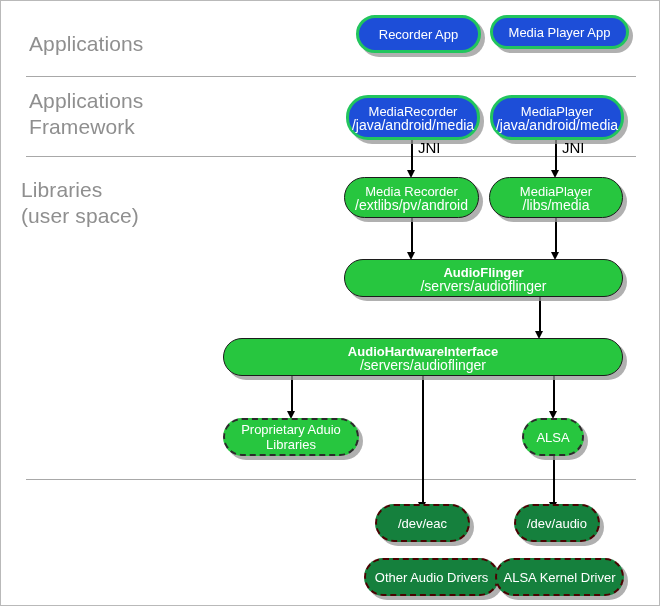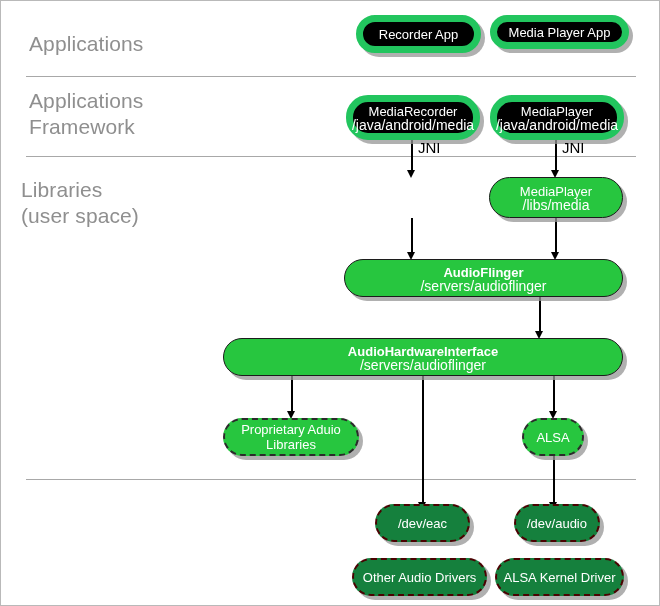--- a/index.html
+++ b/index.html
@@ -49,22 +49,22 @@
     font-size:13px;
     line-height:15px;
     white-space:nowrap;
   }
   .node .n-sub{
     font-size:14px;
     line-height:12px;
     white-space:nowrap;
   }
   .node.blue{
-    background:#000000;
-    border:7px solid #22c55e;
+    background:#1d4ed8;
+    border:3px solid #22c55e;
   }
   .node.green{
     background:#27c63f;
     border:1px solid #1c1c1c;
   }
   .node.green.dashed{
     border:2px dashed #2b2b2b;
   }
   .node.red{
     background:#15803d;
@@ -153,20 +153,24 @@
   <div class="node blue" style="left:345px;top:94px;width:134px;height:45px;">
     <div class="n-title">MediaRecorder</div>
     <div class="n-sub">/java/android/media</div>
   </div>
 
   <div class="node blue" style="left:489px;top:94px;width:134px;height:45px;">
     <div class="n-title">MediaPlayer</div>
     <div class="n-sub">/java/android/media</div>
   </div>
 
+  <div class="node green" style="left:343px;top:176px;width:135px;height:41px;">
+    <div class="n-title">Media Recorder</div>
+    <div class="n-sub">/extlibs/pv/android</div>
+  </div>
 
   <div class="node green" style="left:488px;top:176px;width:134px;height:41px;">
     <div class="n-title">MediaPlayer</div>
     <div class="n-sub">/libs/media</div>
   </div>
 
   <div class="node green big" style="left:343px;top:258px;width:279px;height:38px;">
     <div class="n-title">AudioFlinger</div>
     <div class="n-sub">/servers/audioflinger</div>
   </div>
@@ -186,21 +190,21 @@
   </div>
 
   <div class="node red" style="left:374px;top:503px;width:95px;height:38px;">
     <div class="n-title">/dev/eac</div>
   </div>
 
   <div class="node red" style="left:513px;top:503px;width:86px;height:38px;">
     <div class="n-title">/dev/audio</div>
   </div>
 
-  <div class="node red" style="left:351px;top:557px;width:135px;height:38px;">
+  <div class="node red" style="left:363px;top:557px;width:135px;height:38px;">
     <div class="n-title">Other Audio Drivers</div>
   </div>
 
   <div class="node red" style="left:494px;top:557px;width:129px;height:38px;">
     <div class="n-title">ALSA Kernel Driver</div>
   </div>
 
 </div>
 
 </body></html>

